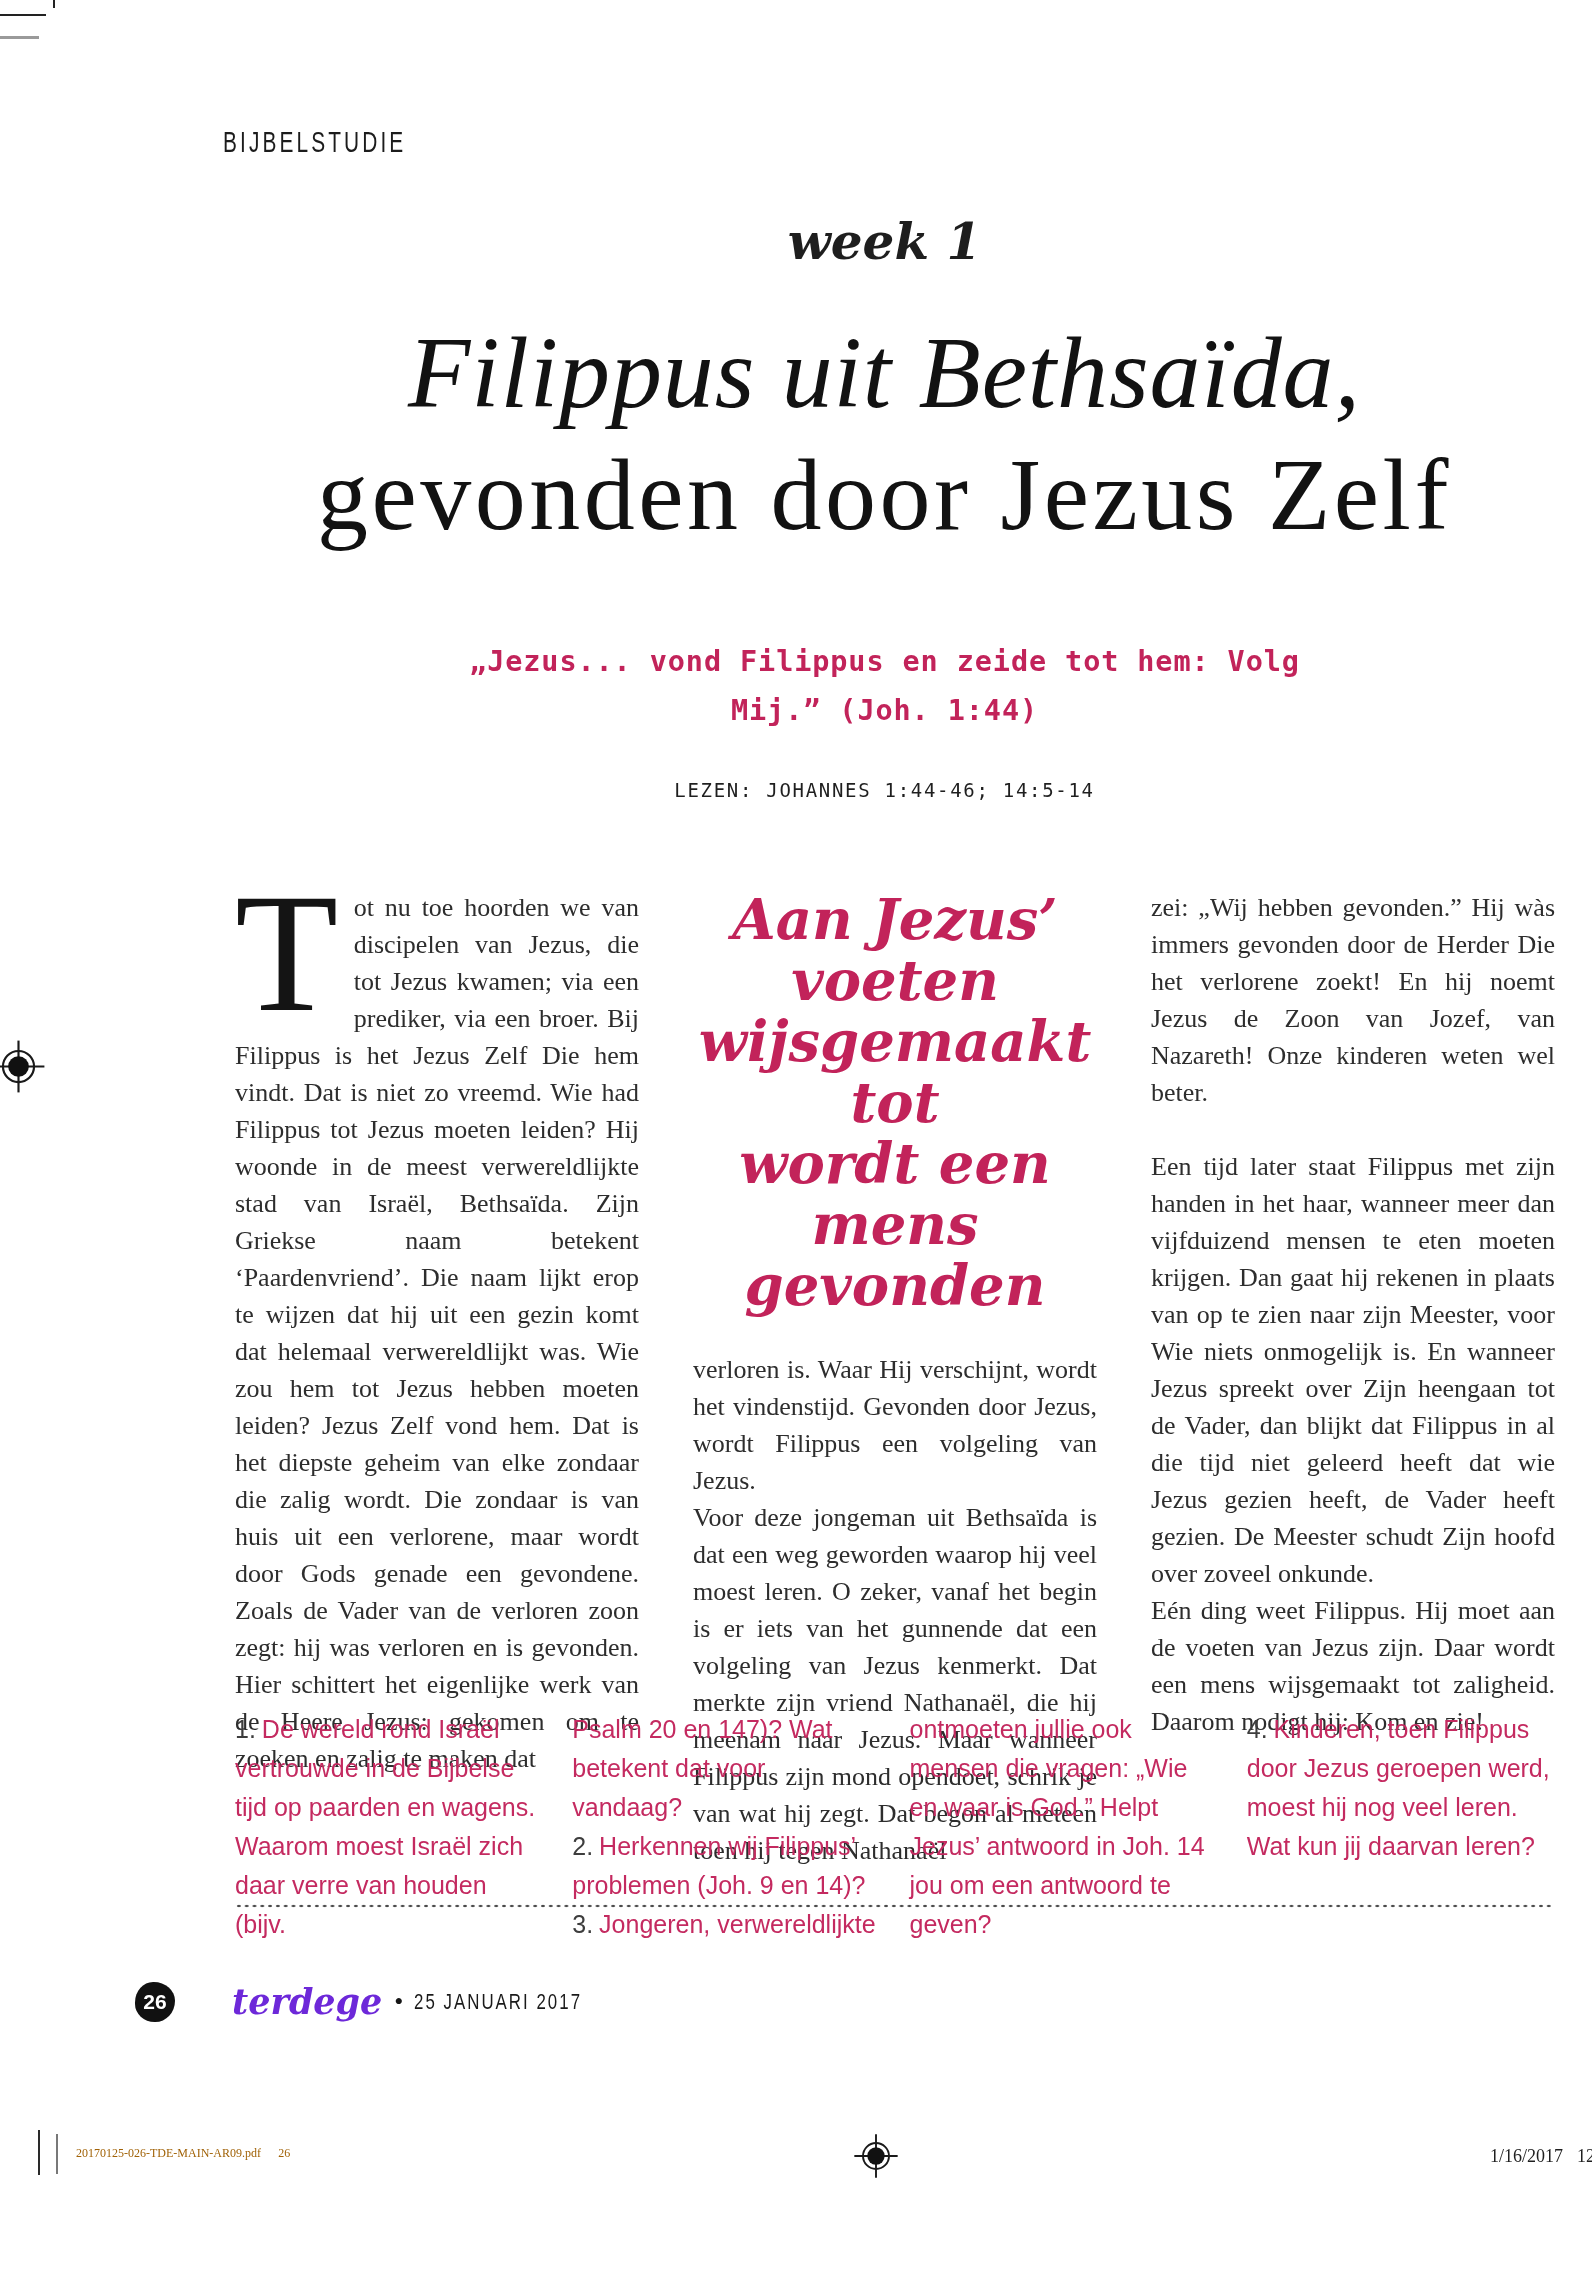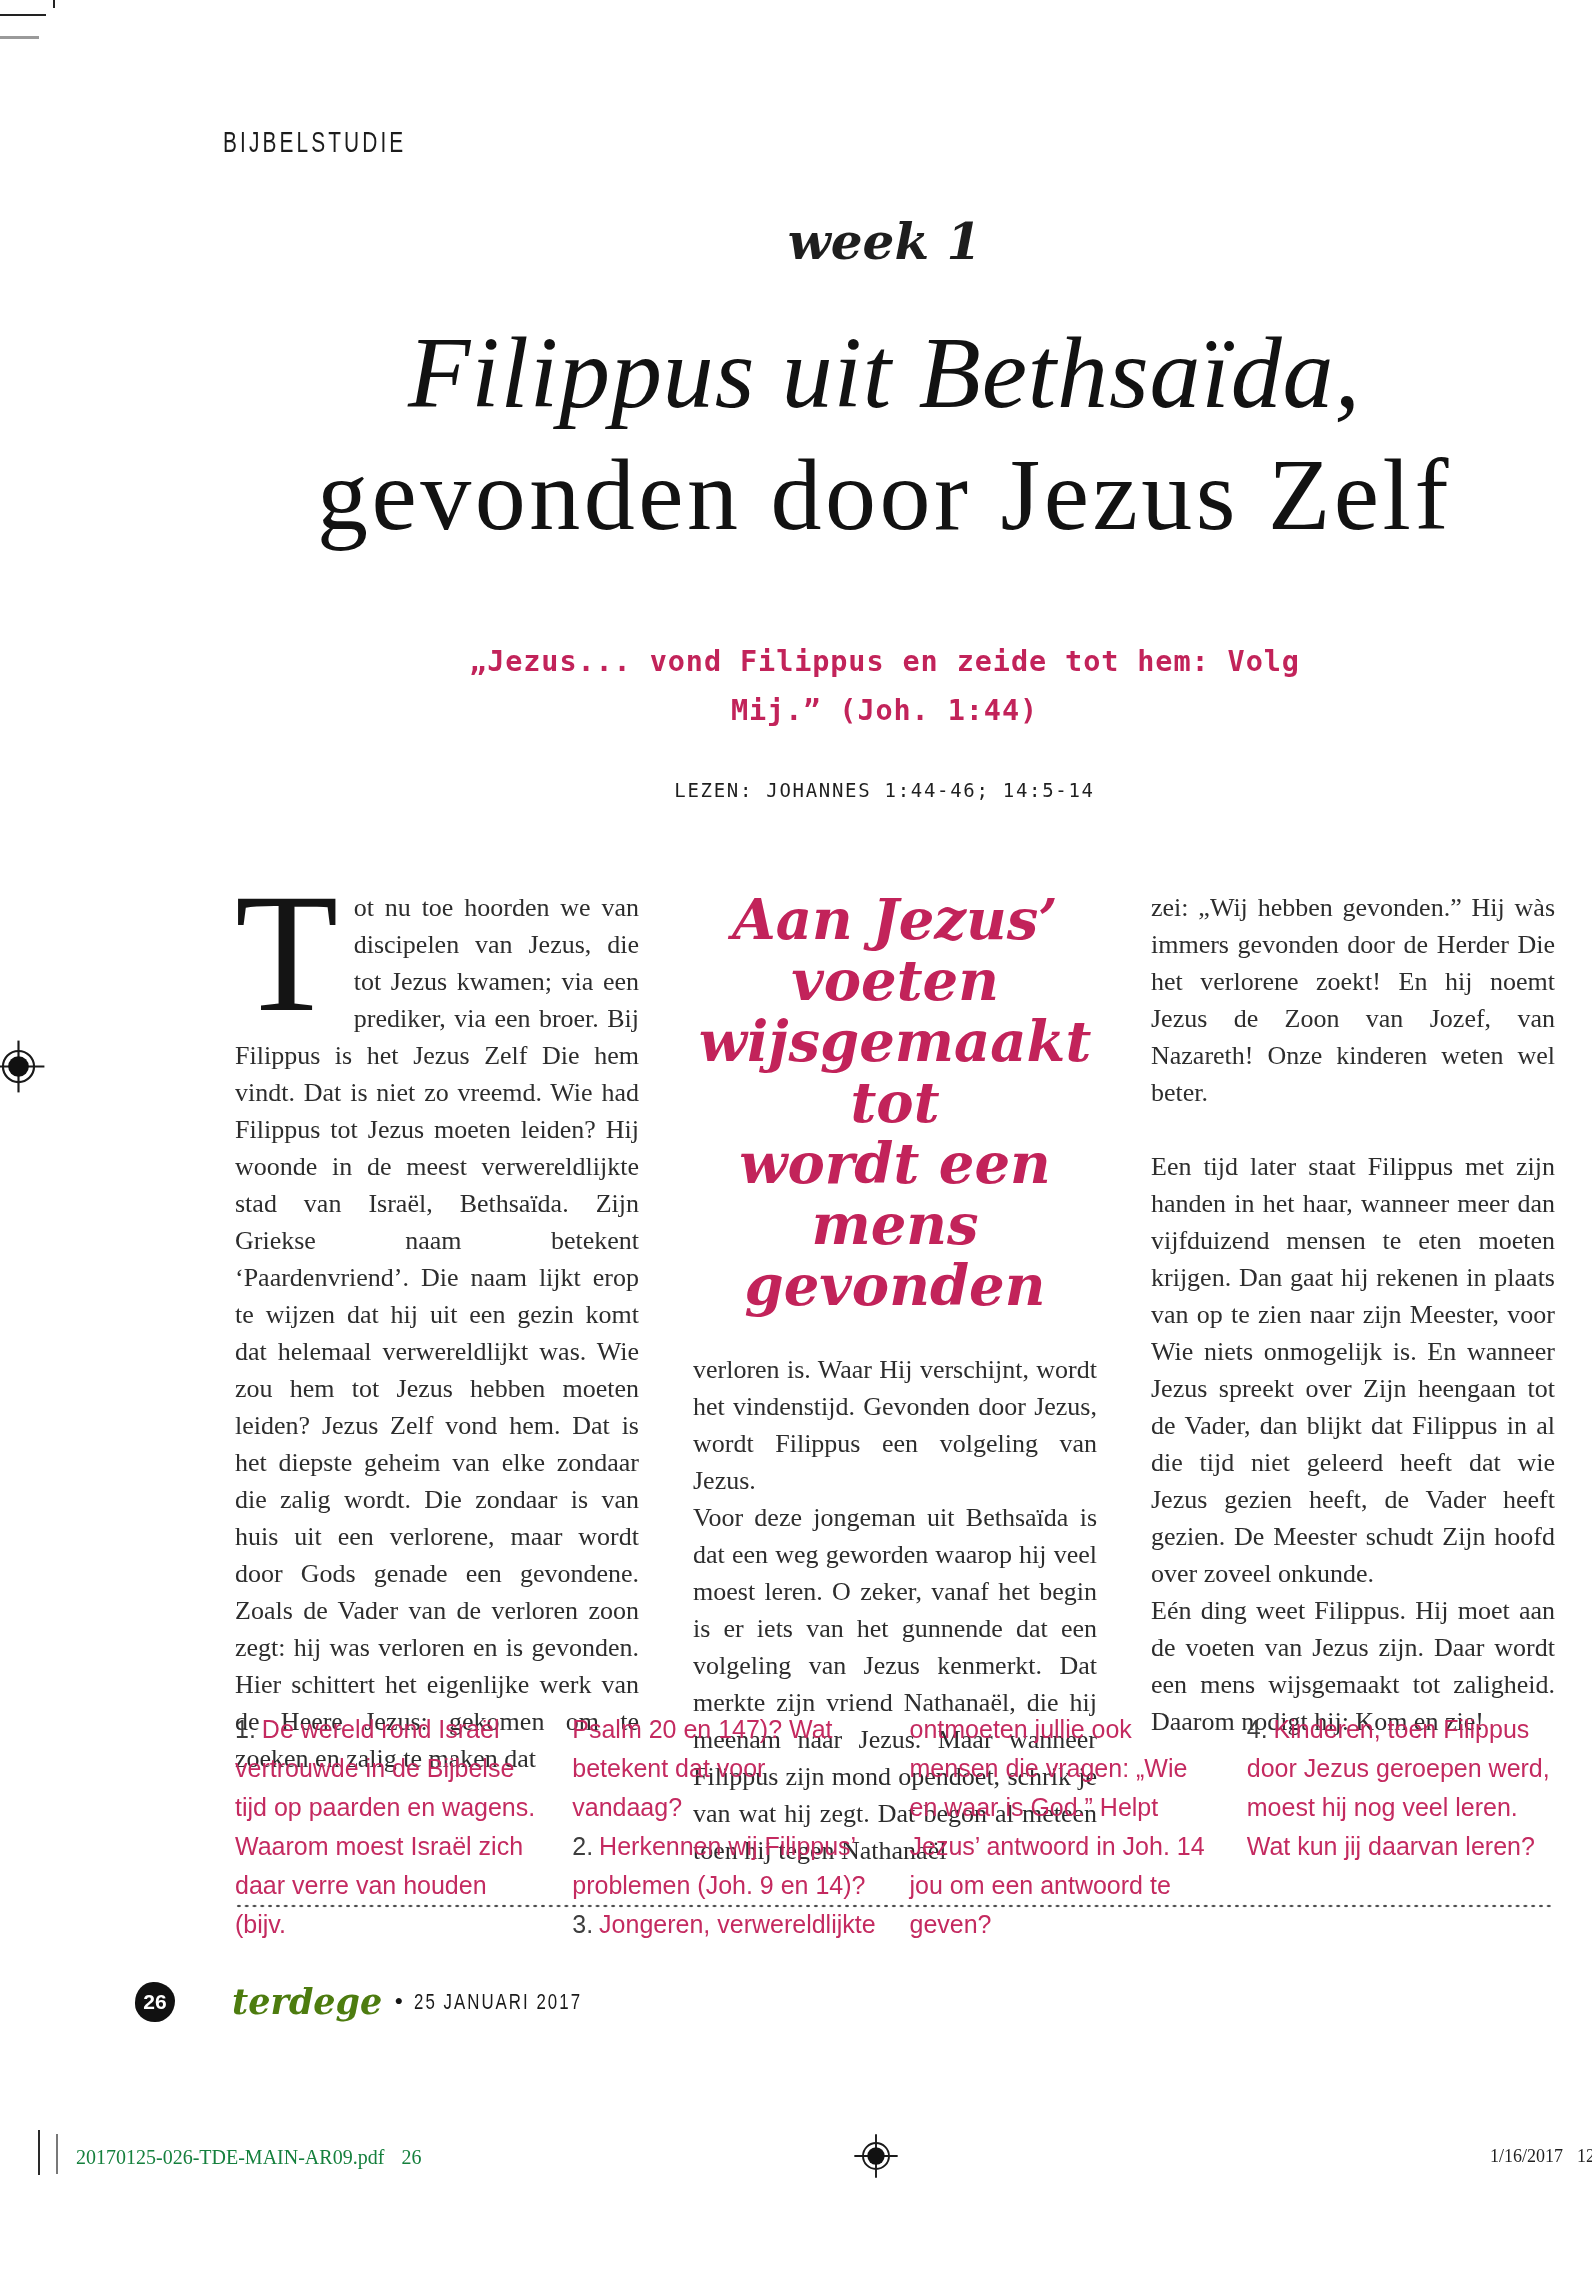--- a/index.html
+++ b/index.html
@@ -82,34 +82,34 @@
   }
   .footer { position:absolute; left:135px; top:1981px; display:flex; align-items:center; }
   .page-badge {
     width:40px; height:40px; background:#111;
     border-radius:46% 54% 50% 50% / 52% 48% 54% 46%;
     color:#fff; font-family:"Liberation Sans",sans-serif; font-weight:700; font-size:21px;
     display:flex; align-items:center; justify-content:center;
   }
   .magazine-name {
     margin-left:57px; font-family:"DejaVu Serif",serif; font-style:italic; font-weight:700;
-    font-size:35px; color:#4d7c0f;
+    font-size:35px; color:#6d28d9;
   }
   .footer-bullet { margin:0 10.4px 0 12px; font-size:26px; color:#161616; }
   .issue-date {
     font-family:"Liberation Sans",sans-serif; font-size:21.6px; letter-spacing:2.6px;
     color:#1a1a1a; transform:scaleX(0.78); transform-origin:left center; white-space:nowrap;
   }
 
   
   .slug-mark-1 { position:absolute; left:38px; top:2130px; width:1.7px; height:45px; background:#2a2a2a; }
   .slug-mark-2 { position:absolute; left:56px; top:2134px; width:1.7px; height:40px; background:#787878; }
   .slug-filename {
     position:absolute; left:76px; top:2146px;
-    font-family:"Liberation Serif",serif; font-size:20px; color:#15803d; white-space:nowrap;
+    font-family:"Liberation Serif",serif; font-size:12px; color:#a16207; white-space:nowrap;
   }
   .slug-filename .slug-page { margin-left:17.3px; }
   .slug-timestamp {
     position:absolute; left:1490px; top:2146px;
     font-family:"Liberation Serif",serif; font-size:18px; color:#1f1f1f; white-space:nowrap;
   }
   .slug-timestamp .slug-time { margin-left:14px; }
 </style>
 </head>
 <body>

